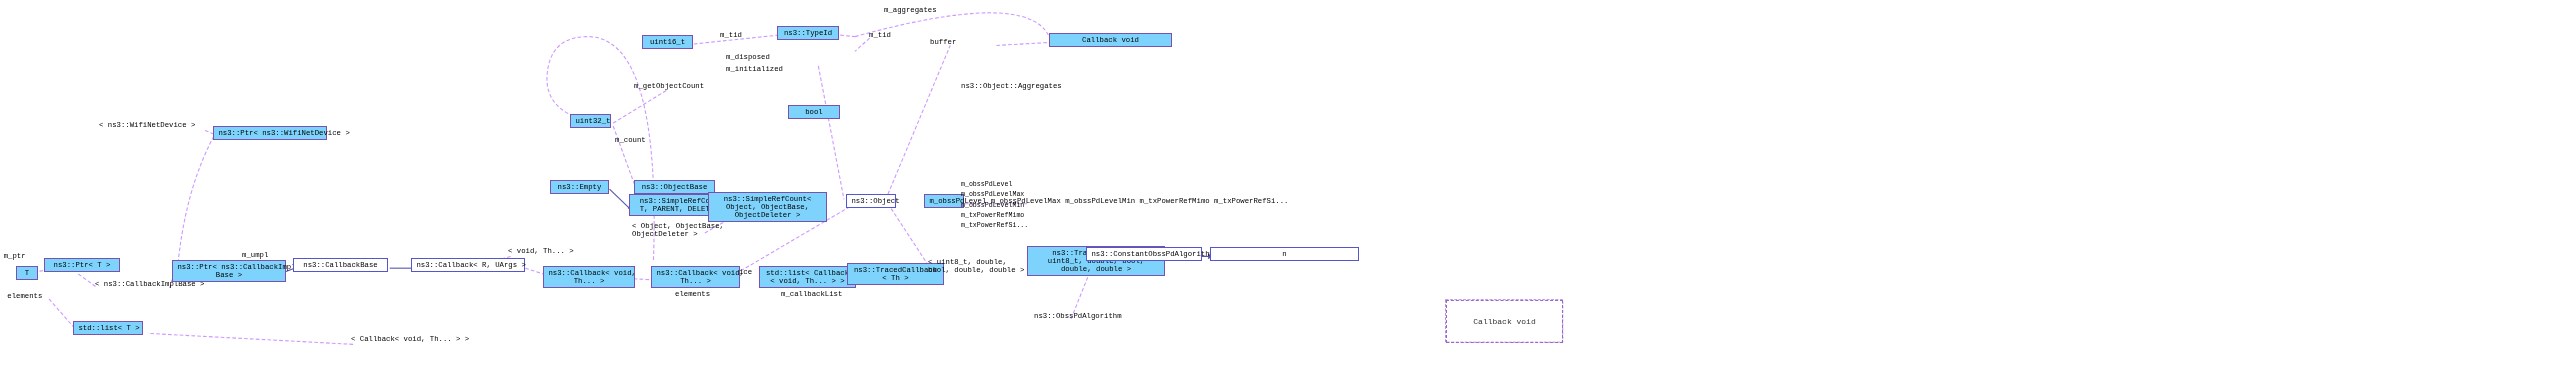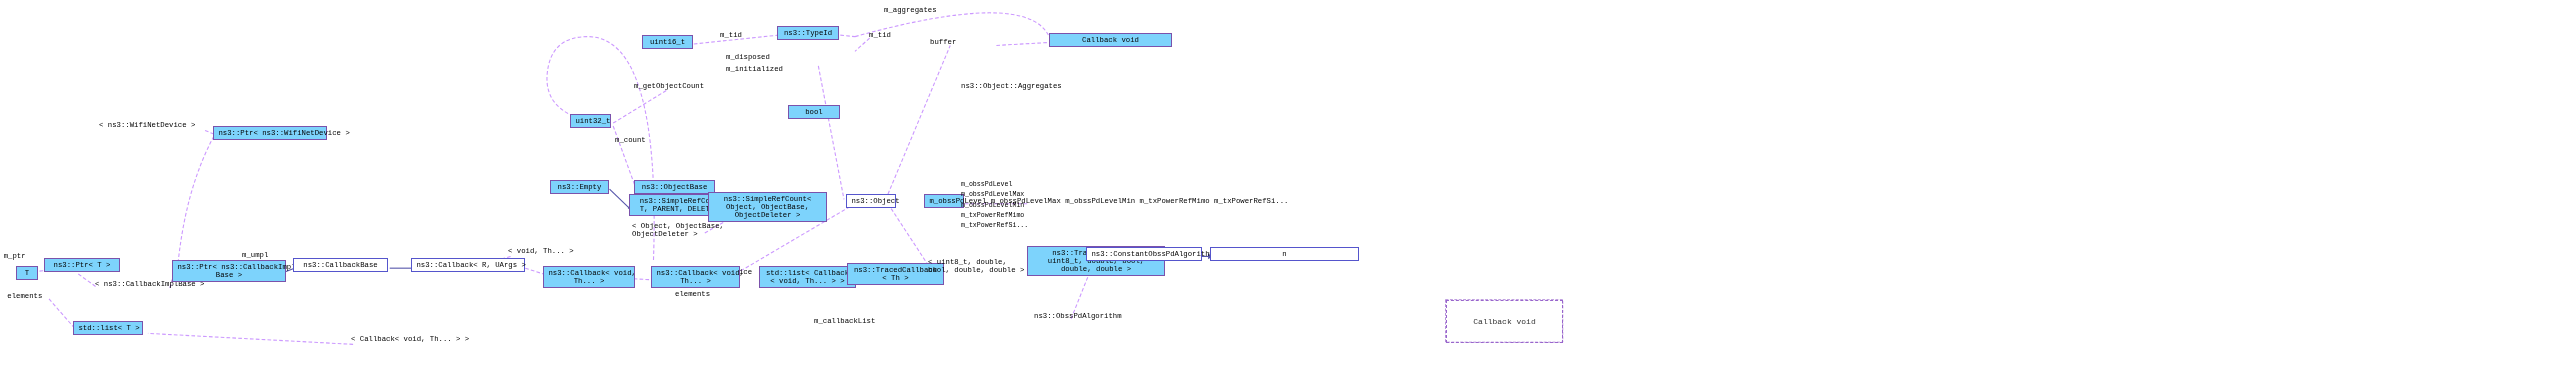--- a/index.html
+++ b/index.html
@@ -225,21 +225,21 @@
   </div>
   <div class="label" style="left:717px;top:268px;">
     <span>m_device</span>
   </div>
   <div class="label" style="left:675px;top:290px;">
     <span>elements</span>
   </div>
   <div class="node" style="left:651px;top:266px;width:89px;">
     <span>ns3::Callback&lt; void,<br>Th... &gt;</span>
   </div>
-  <div class="label" style="left:814px;top:290px;margin-top:27px;">
+  <div class="label" style="left:781px;top:290px;">
     <span>m_callbackList</span>
   </div>
   <div class="node" style="left:759px;top:266px;width:97px;">
     <span>std::list&lt; Callback<br>&lt; void, Th... &gt; &gt;</span>
   </div>
   <div class="node" style="left:847px;top:263px;width:97px;">
     <span>ns3::TracedCallback<br>&lt; Th &gt;</span>
   </div>
   <div class="label" style="left:928px;top:258px;">
     <span>&lt; uint8_t, double,<br>bool, double, double &gt;</span>

